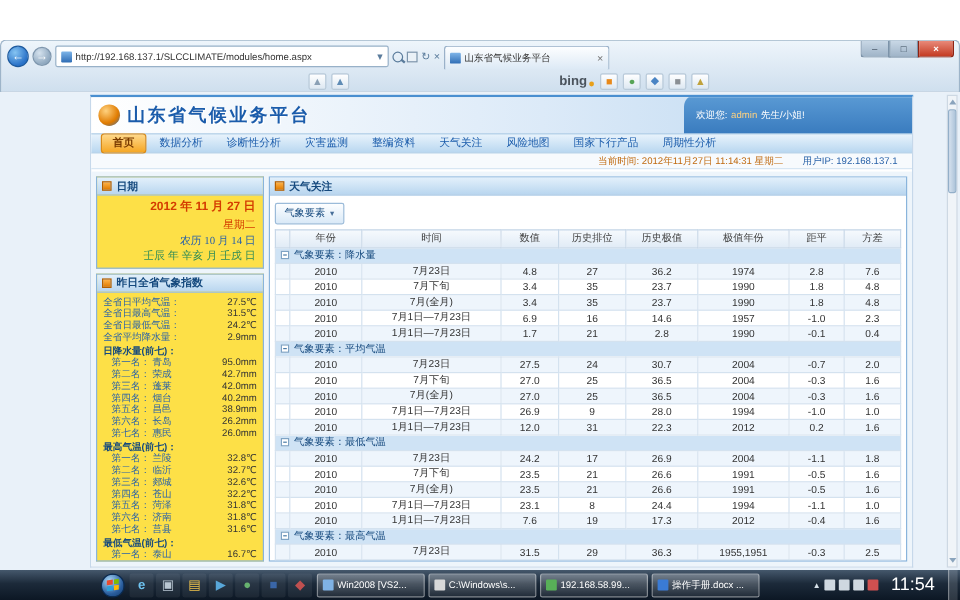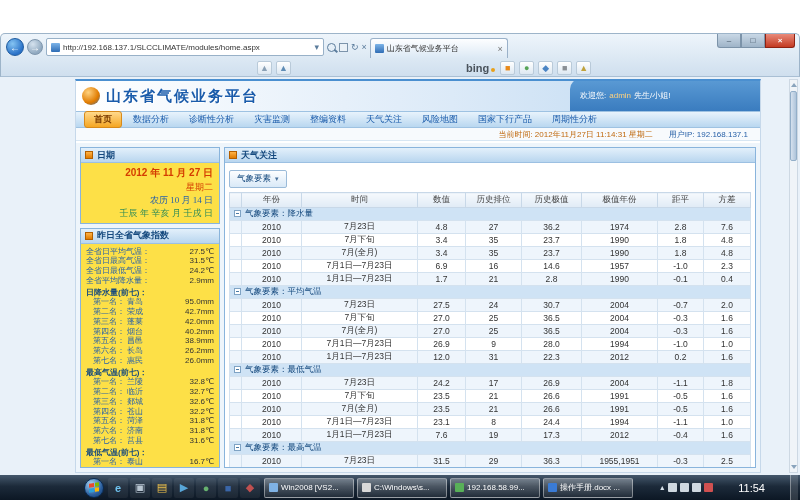--- a/index.html
+++ b/index.html
@@ -113,21 +113,21 @@
     background:rgba(255,255,255,0.06);}
   .twins{display:flex;align-items:flex-start;gap:3px;}
   .task-win{height:20px;width:90px;background:linear-gradient(rgba(255,255,255,.30),rgba(255,255,255,.08));
     border:1px solid rgba(255,255,255,.4);border-radius:2px;display:flex;align-items:center;gap:3px;padding:0 4px;cursor:pointer;}
   .twi{width:9px;height:9px;border-radius:1px;flex:0 0 auto;}
   .twl{color:#fff;font-size:8px;white-space:nowrap;overflow:hidden;text-overflow:ellipsis;}
   .tray{margin-left:auto;display:flex;align-items:center;gap:4px;height:100%;}
   .tray-caret{color:#d8e2ea;font-size:8px;cursor:pointer;}
   .tray-icons{display:flex;align-items:center;gap:3px;}
   .tray-ic{width:9px;height:9px;border-radius:1px;cursor:pointer;}
-  .clock{color:#fff;font-size:11px;margin:0 21px;cursor:pointer;}
+  .clock{color:#fff;font-size:15px;margin:0 7px;cursor:pointer;}
   .show-desktop{width:8px;height:25px;background:rgba(255,255,255,.14);border-left:1px solid rgba(255,255,255,.35);cursor:pointer;}
 </style>
 </head>
 <body>
 
 <div class="screen">
 
   <div class="chrome">
     <div class="row1">
       <div class="nav-btn back">

